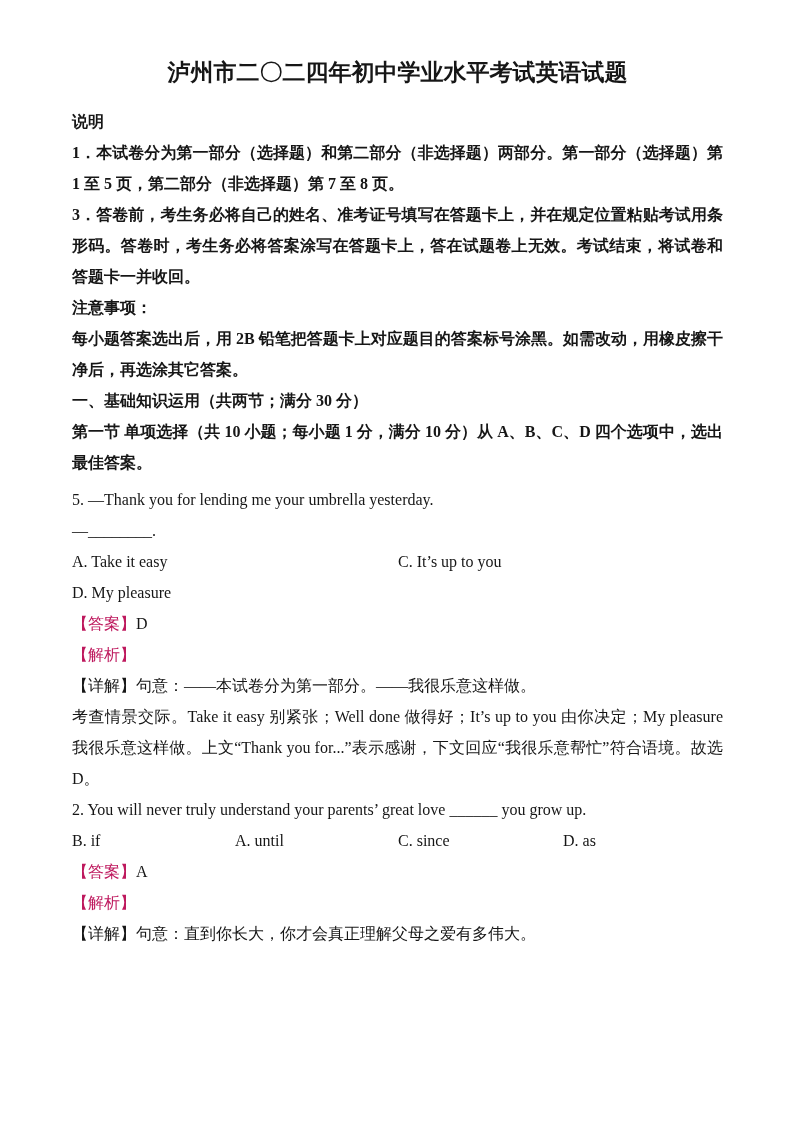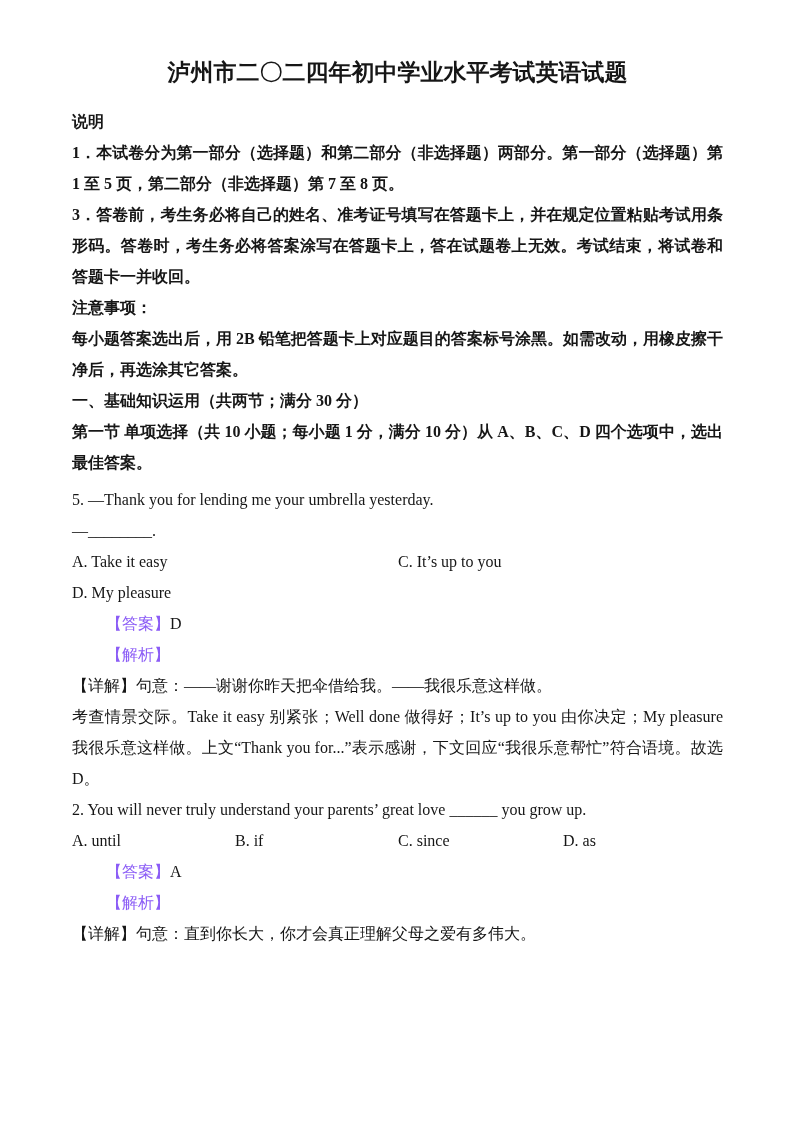--- a/index.html
+++ b/index.html
@@ -19,21 +19,21 @@
     font-size:23px;
     line-height:34px;
     font-weight:700;
     text-align:center;
     margin-bottom:16px;
   }
   .ln { font-size:16px; line-height:31px; }
   .bold { font-weight:700; }
   .just { text-align:justify; }
   .center { text-align:center; }
-  .blue { color:#8b5cf6;margin-left:34px; }
+  .blue { color:#be185d; }
   .mt4 { margin-top:4px; }
   .q { margin-top:6px; }
   .opts { display:grid; }
   .opts2 { grid-template-columns:326px 1fr; }
   .opts4 { grid-template-columns:163px 163px 165px 1fr; }
   .opts span { font-size:16px; line-height:31px; display:block; }
 </style>
 </head>
 <body>
 
@@ -53,29 +53,29 @@
   <div class="q">
     <p class="ln">5. —Thank you for lending me your umbrella yesterday.</p>
     <p class="ln">—________.</p>
     <div class="opts opts2">
       <span>A. Take it easy</span>
       <span>C. It’s up to you</span>
       <span>D. My pleasure</span>
     </div>
     <p class="ln"><span class="blue">【答案】</span><span>D</span></p>
     <p class="ln blue">【解析】</p>
-    <p class="ln just">【详解】句意：——谢谢你昨天把伞借给我。——我很乐意这样做。</p>
+    <p class="ln just">【详解】句意：——本试卷分为第一部分。——我很乐意这样做。</p>
     <p class="ln just">考查情景交际。Take it easy 别紧张；Well done 做得好；It’s up to you 由你决定；My pleasure 我很乐意这样做。上文“Thank you for...”表示感谢，下文回应“我很乐意帮忙”符合语境。故选 D。</p>
   </div>
 
   <div>
     <p class="ln">2. You will never truly understand your parents’ great love ______ you grow up.</p>
     <div class="opts opts4">
+      <span>B. if</span>
       <span>A. until</span>
-      <span>B. if</span>
       <span>C. since</span>
       <span>D. as</span>
     </div>
     <p class="ln"><span class="blue">【答案】</span><span>A</span></p>
     <p class="ln blue">【解析】</p>
     <p class="ln just">【详解】句意：直到你长大，你才会真正理解父母之爱有多伟大。</p>
   </div>
 
 </div>
 

